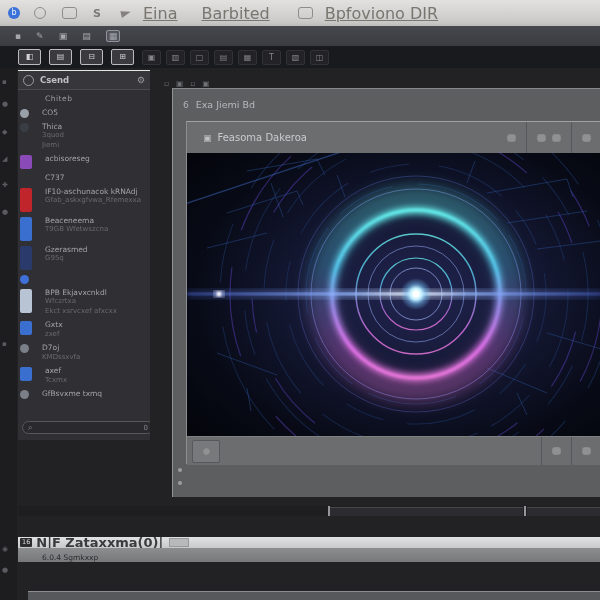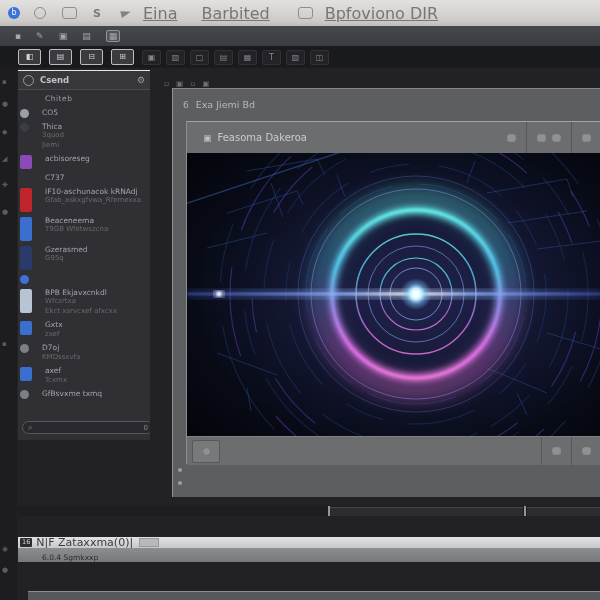--- a/index.html
+++ b/index.html
@@ -105,21 +105,21 @@
   
   .timeline{left:18px;top:506px;width:582px;height:10px;background:#1e1e21;}
   .tl-seg{position:absolute;top:1px;height:8px;background:#2c2c30;border-top:1px solid #46464b;}
   .tl-tick{position:absolute;top:0;width:2px;height:10px;background:#96969a;}
 
   
   .bar-light{left:18px;top:537px;width:582px;height:11px;
     background:linear-gradient(#e0e2e3,#c7c9ca);display:flex;align-items:center;}
   .bl-badge{background:#2d2d30;color:#d8d8da;font-size:6.5px;line-height:9px;height:9px;
     padding:0 2px;margin-left:2px;border-radius:1px;filter:blur(.3px);}
-  .bl-text{color:#3b3b3e;font-size:11px;margin-left:4px;filter:blur(.55px);font-weight:normal;}
+  .bl-text{color:#3b3b3e;font-size:13px;margin-left:4px;filter:blur(.55px);font-weight:bold;}
   .bl-inset{width:18px;height:7px;background:#b7b9ba;border:1px solid #97999a;margin-left:6px;}
   .bar-gray{left:18px;top:548px;width:582px;height:14px;background:linear-gradient(#8b8d8f,#76787a);
     display:flex;align-items:flex-end;padding-left:14px;}
   .bg-text{color:#2d2d30;font-size:7.5px;margin-left:10px;filter:blur(.5px);}
   .row3{left:18px;top:563px;width:582px;height:14px;display:flex;align-items:center;gap:6px;}
   .r3-circle{width:8px;height:8px;border-radius:50%;background:#8f8f93;margin-left:2px;}
   .r3-sq{width:9px;height:9px;border:1px solid #8f8f93;border-radius:2px;}
   .r3-text{color:#b5b5ba;font-size:8.5px;filter:blur(.5px);}
   .bottom-panel{left:28px;top:591px;width:572px;height:9px;background:#56585b;
     border-top:1px solid #8b8d90;}

